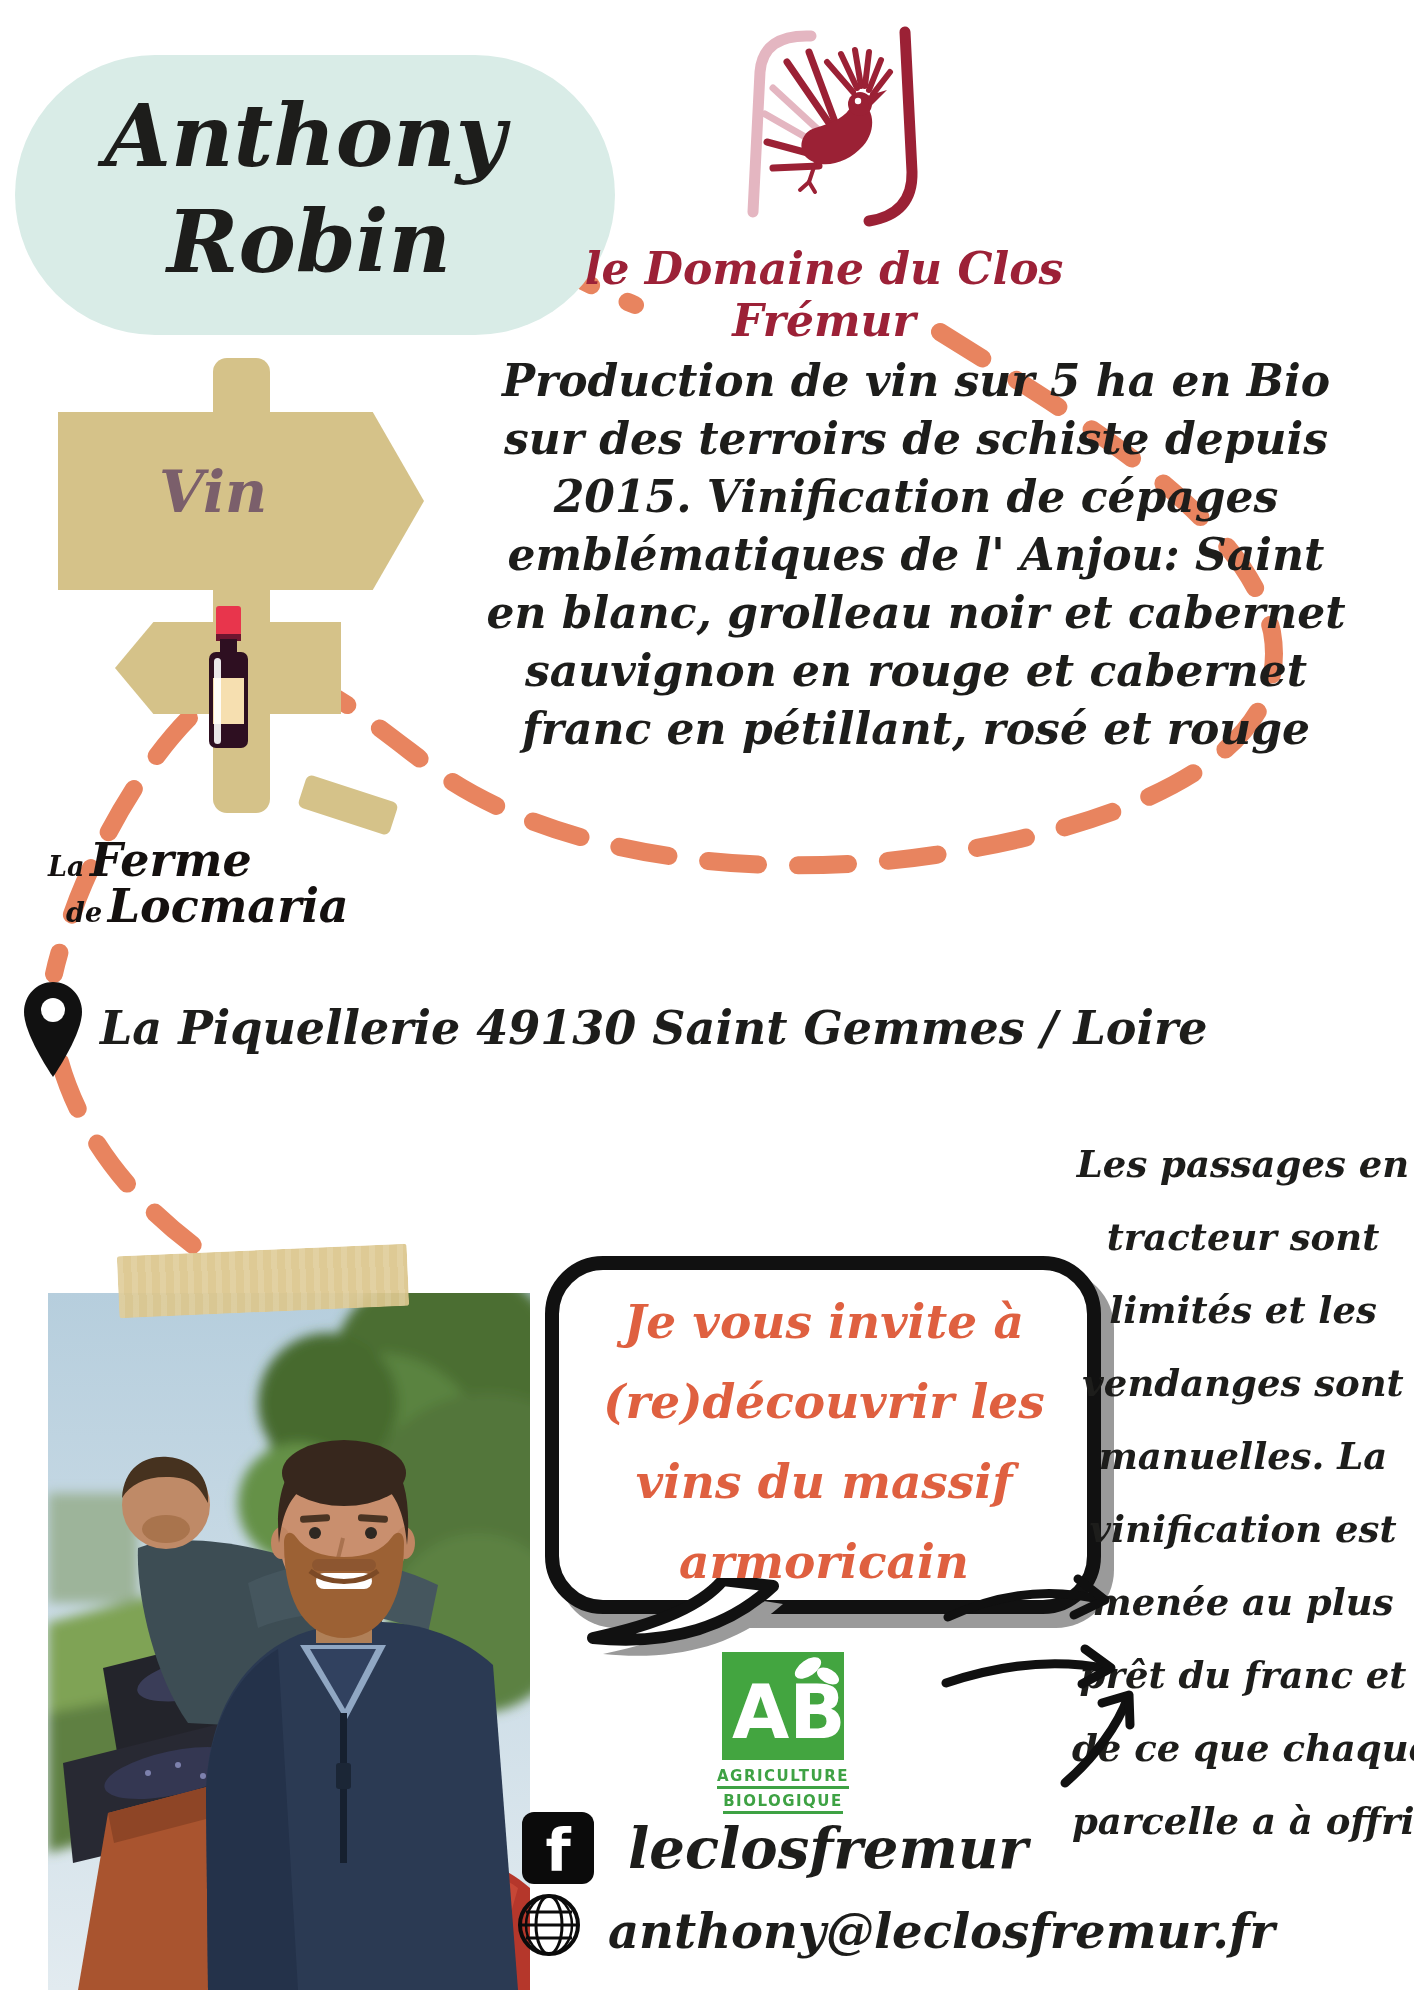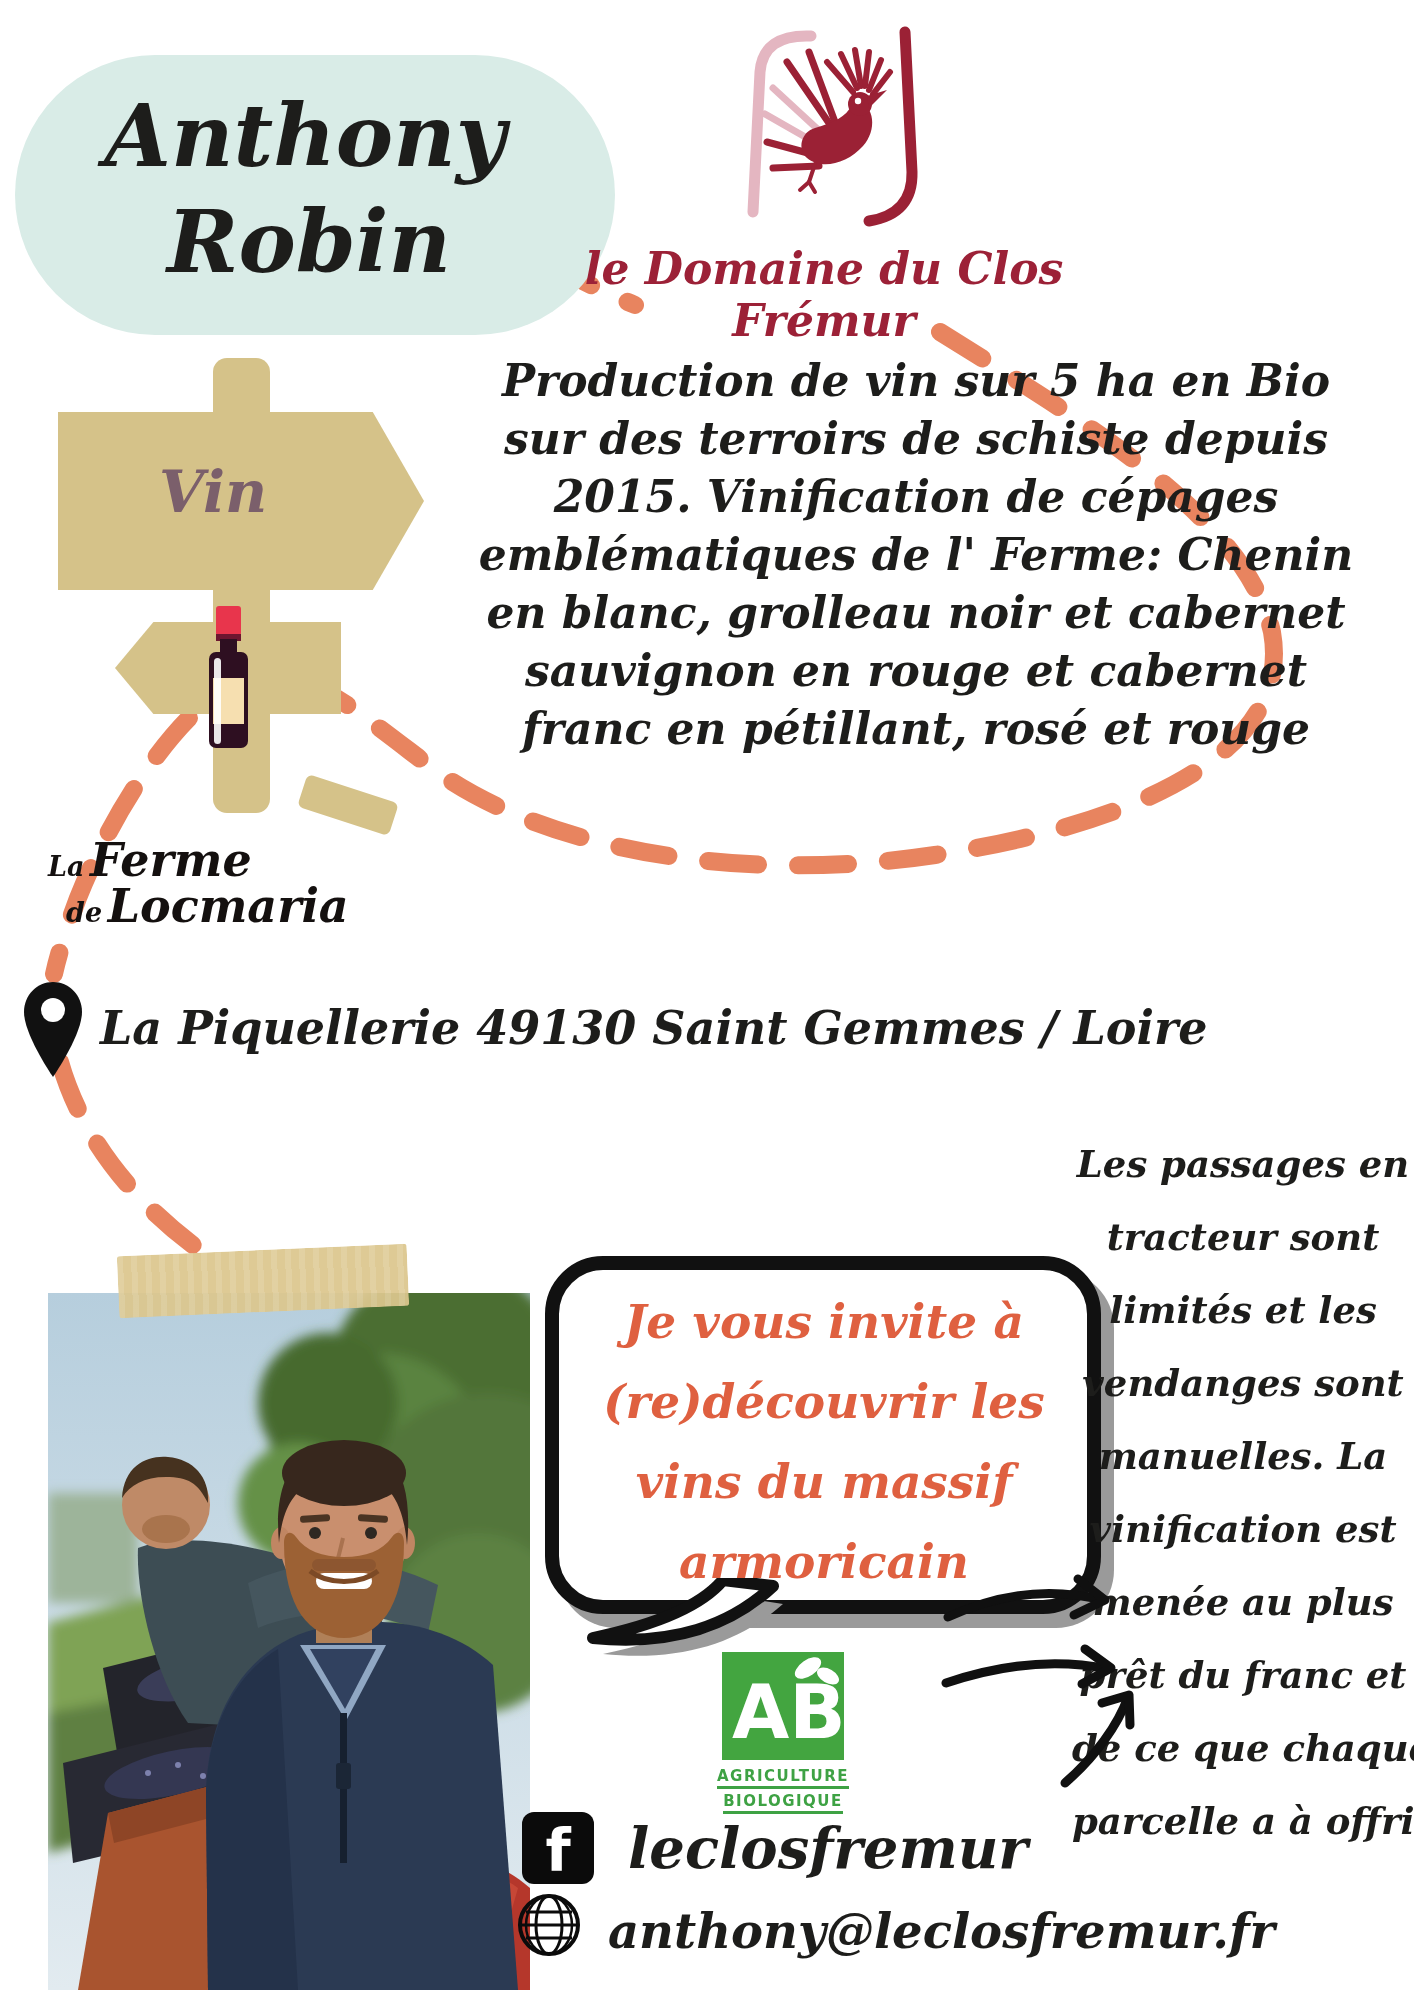--- a/index.html
+++ b/index.html
@@ -152,21 +152,21 @@
   <div class="row r1"><span class="sm">La</span>
     <span class="bg">Ferme</span></div>
   <div class="row r2"><span class="sm">de</span>
     <span class="bg">Locmaria</span></div>
 </div>
 
 <div class="abs intro script center">
   <div>Production de vin sur 5 ha en Bio</div>
   <div>sur des terroirs de schiste depuis</div>
   <div>2015. Vinification de cépages</div>
-  <div>emblématiques de l' Ferme:  Chenin</div>
+  <div>emblématiques de l' Anjou:  Saint</div>
   <div>en blanc, grolleau noir et cabernet</div>
   <div>sauvignon en rouge et cabernet</div>
   <div>franc en pétillant, rosé et rouge</div>
 </div>
 
 <svg class="abs" style="left:24px;top:982px;" width="58" height="96" viewBox="0 0 58 96">
   <path d="M29 0 C13 0 0 13 0 30 C0 53 29 95 29 95 C29 95 58 53 58 30 C58 13 45 0 29 0 Z" fill="#111111"></path>
   <circle cx="29" cy="28" r="12" fill="#ffffff"></circle>
 </svg>
 <div class="abs script center nowrap address">La Piquellerie  49130 Saint Gemmes / Loire</div>

